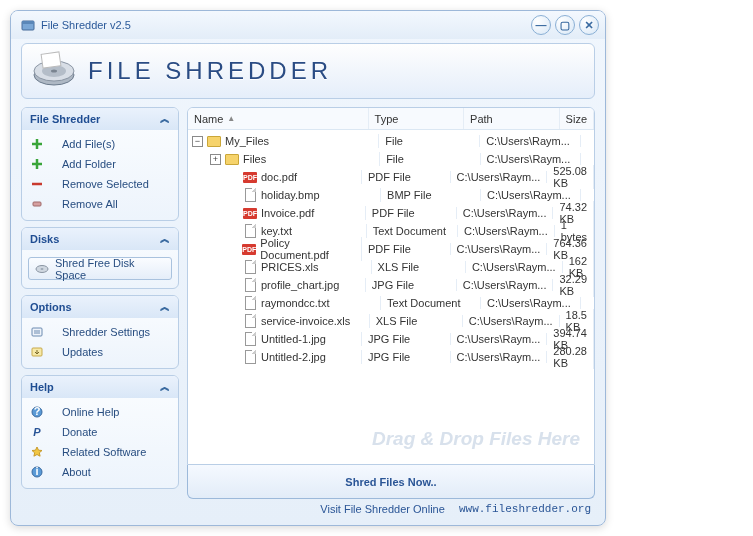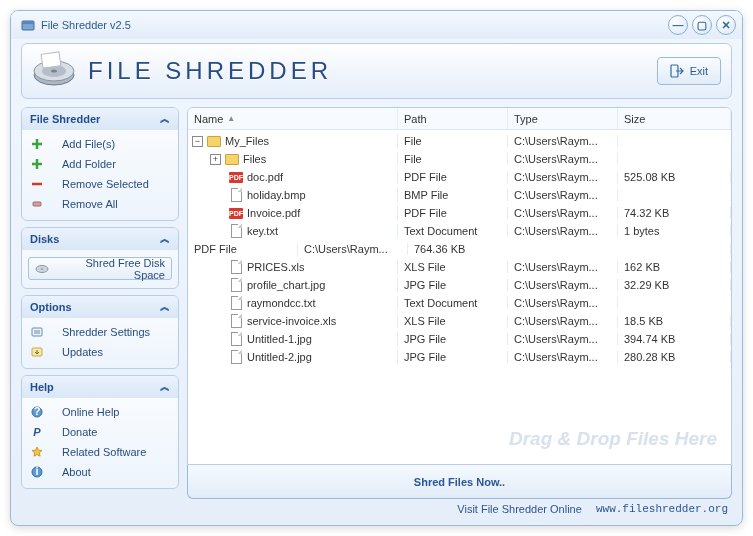--- a/index.html
+++ b/index.html
@@ -1,18 +1,18 @@
 <!DOCTYPE html>
 <html><head>
 <meta charset="utf-8">
 <style>
 * { margin: 0; padding: 0; box-sizing: border-box; font-family: Tahoma, Arial, sans-serif; font-size: 11px; }
 body { background: #fff; padding: 10px; }
 .window {
-  width: 733px; height: 516px;
+  width: 596px; height: 516px;
   background: linear-gradient(to bottom, #f0f6fd 0%, #e6eff9 100%);
   border: 1px solid #9db8d9;
   border-radius: 8px;
   box-shadow: 0 2px 8px rgba(0,0,0,0.15);
   display: flex; flex-direction: column;
   overflow: hidden;
 }
 .titlebar {
   height: 28px; display: flex; align-items: center; padding: 0 6px 0 10px;
   background: linear-gradient(to bottom, #f3f8fe 0%, #e3edf8 100%);
@@ -57,35 +57,35 @@
 .panel-body { padding: 4px 6px 6px 6px; }
 .side-item {
   height: 20px; display: flex; align-items: center; gap: 18px;
   color: #274d80; padding: 0 2px; cursor: pointer; border-radius: 3px;
 }
 .side-btn {
   height: 23px; margin: 3px 0 2px 0;
   border: 1px solid #a9c2de; border-radius: 3px;
   background: linear-gradient(to bottom, #fafcff, #e5eef9);
   display: flex; align-items: center; gap: 6px; padding: 4px 6px;
-  color: #274d80; cursor: pointer; text-align: right;
+  color: #274d80; cursor: pointer;
 }
 .ico { width: 14px; height: 14px; display: inline-flex; align-items: center; justify-content: center; }
 .main { flex: 1; display: flex; flex-direction: column; min-width: 0; }
 .list {
   flex: 1; background: #fff; border: 1px solid #b9cee6; border-top-left-radius: 6px; border-top-right-radius: 6px;
   display: flex; flex-direction: column; overflow: hidden; position: relative;
 }
 .cols { display: flex; height: 22px; border-bottom: 1px solid #dbe7f3; background: #f7fafe; }
 .col { display: flex; align-items: center; padding: 0 6px; color: #333; border-right: 1px solid #e5edf6; }
 .c-name { width: 210px; } .c-type { width: 110px; } .c-path { width: 110px; } .c-size { flex: 1; }
 .rows { flex: 1; overflow: auto; padding-top: 2px; }
 .row { display: flex; height: 18px; align-items: center; }
 .row .c-name { display: flex; align-items: center; gap: 4px; }
-.indent0 { padding-left: 4px; } .indent1 { padding-left: 22px; } .indent2 { padding-left: 26px; }
+.indent0 { padding-left: 4px; } .indent1 { padding-left: 22px; } .indent2 { padding-left: 40px; }
 .expander { width: 11px; height: 11px; border: 1px solid #8a8a8a; background: #fff; display: inline-flex; align-items: center; justify-content: center; font-size: 9px; line-height: 1; color: #444; cursor: pointer; }
 .ficon { width: 14px; height: 14px; display: inline-flex; align-items: center; justify-content: center; }
 .folder-ico { width: 14px; height: 11px; background: #f6d36b; border: 1px solid #caa638; border-radius: 1px; }
 .file-ico { width: 11px; height: 14px; background: #fff; border: 1px solid #999; position: relative; }
 .file-ico::after { content: ""; position: absolute; top: -1px; right: -1px; width: 4px; height: 4px; background: linear-gradient(135deg, #fff 49%, #ccc 50%); }
 .pdf-ico { width: 14px; height: 11px; background: #d63a2f; color: #fff; font-size: 7px; font-weight: bold; display: flex; align-items: center; justify-content: center; border-radius: 1px; }
 .watermark {
   position: absolute; right: 14px; bottom: 14px;
   font-size: 19px; font-weight: bold; color: #d8e1ec; font-style: italic;
   pointer-events: none;
@@ -130,29 +130,20 @@
     <span>
       <svg width="44" height="38" viewBox="0 0 44 38">
           <ellipse cx="22" cy="24" rx="20" ry="10" fill="#aeb8c4" stroke="#6b7a8c"></ellipse>
           <ellipse cx="22" cy="20" rx="20" ry="10" fill="#d8dee6" stroke="#8a95a3"></ellipse>
           <ellipse cx="22" cy="20" rx="12" ry="6" fill="#b4bdc8"></ellipse>
           <ellipse cx="22" cy="20" rx="3" ry="1.5" fill="#7a8490"></ellipse>
           <rect x="10" y="2" width="18" height="14" fill="#fff" stroke="#bbb" transform="rotate(-8 19 9)"></rect>
         </svg>
     </span>
     <span class="appname">FILE SHREDDER</span>
-    <div class="exit-btn">
-      <span class="ico">
-        <svg width="14" height="14" viewBox="0 0 14 14">
-            <rect x="1" y="1" width="7" height="12" rx="1" fill="none" stroke="#3a6aa0" stroke-width="1.2"></rect>
-            <path d="M6 7 h7 M10 4 l3 3 -3 3" fill="none" stroke="#3a6aa0" stroke-width="1.2"></path>
-          </svg>
-      </span>
-      <span>Exit</span>
-    </div>
   </div>
 
   <div class="body">
     <div class="sidebar">
 
       <div class="panel">
         <div class="panel-hd">
           <span>File Shredder</span>
           <span class="chev">︽</span>
         </div>
@@ -283,26 +274,26 @@
 
     </div>
 
     <div class="main">
       <div class="list">
         <div class="cols">
           <div class="col c-name">
               <span>Name</span>
               <span class="sort-arrow">▲</span>
             </div>
+          <div class="col c-type">
+              <span>Type</span>
+            </div>
           <div class="col c-path">
               <span>Path</span>
             </div>
-          <div class="col c-type">
-              <span>Type</span>
-            </div>
           <div class="col c-size">
               <span>Size</span>
             </div>
         </div>
         <div class="rows" id="rows">
             <div class="row">
               <div class="col c-name indent0">
                 <span class="expander">−</span> 
                 <span class="ficon">
                   <span class="folder-ico"></span>
@@ -367,20 +358,27 @@
                 <span class="ficon">
                   <span class="file-ico"></span>
                 </span>
                 <span>key.txt</span>
               </div>
               <div class="col c-type">Text Document</div>
               <div class="col c-path">C:\Users\Raym...</div>
               <div class="col c-size">1 bytes</div>
             </div>
             <div class="row">
+              <div class="col c-name indent2">
+                <span style="width:11px;display:inline-block"></span> 
+                <span class="ficon">
+                  <span class="pdf-ico">PDF</span>
+                </span>
+                <span>Policy Document.pdf</span>
+              </div>
               <div class="col c-type">PDF File</div>
               <div class="col c-path">C:\Users\Raym...</div>
               <div class="col c-size">764.36 KB</div>
             </div>
             <div class="row">
               <div class="col c-name indent2">
                 <span style="width:11px;display:inline-block"></span> 
                 <span class="ficon">
                   <span class="file-ico"></span>
                 </span>

